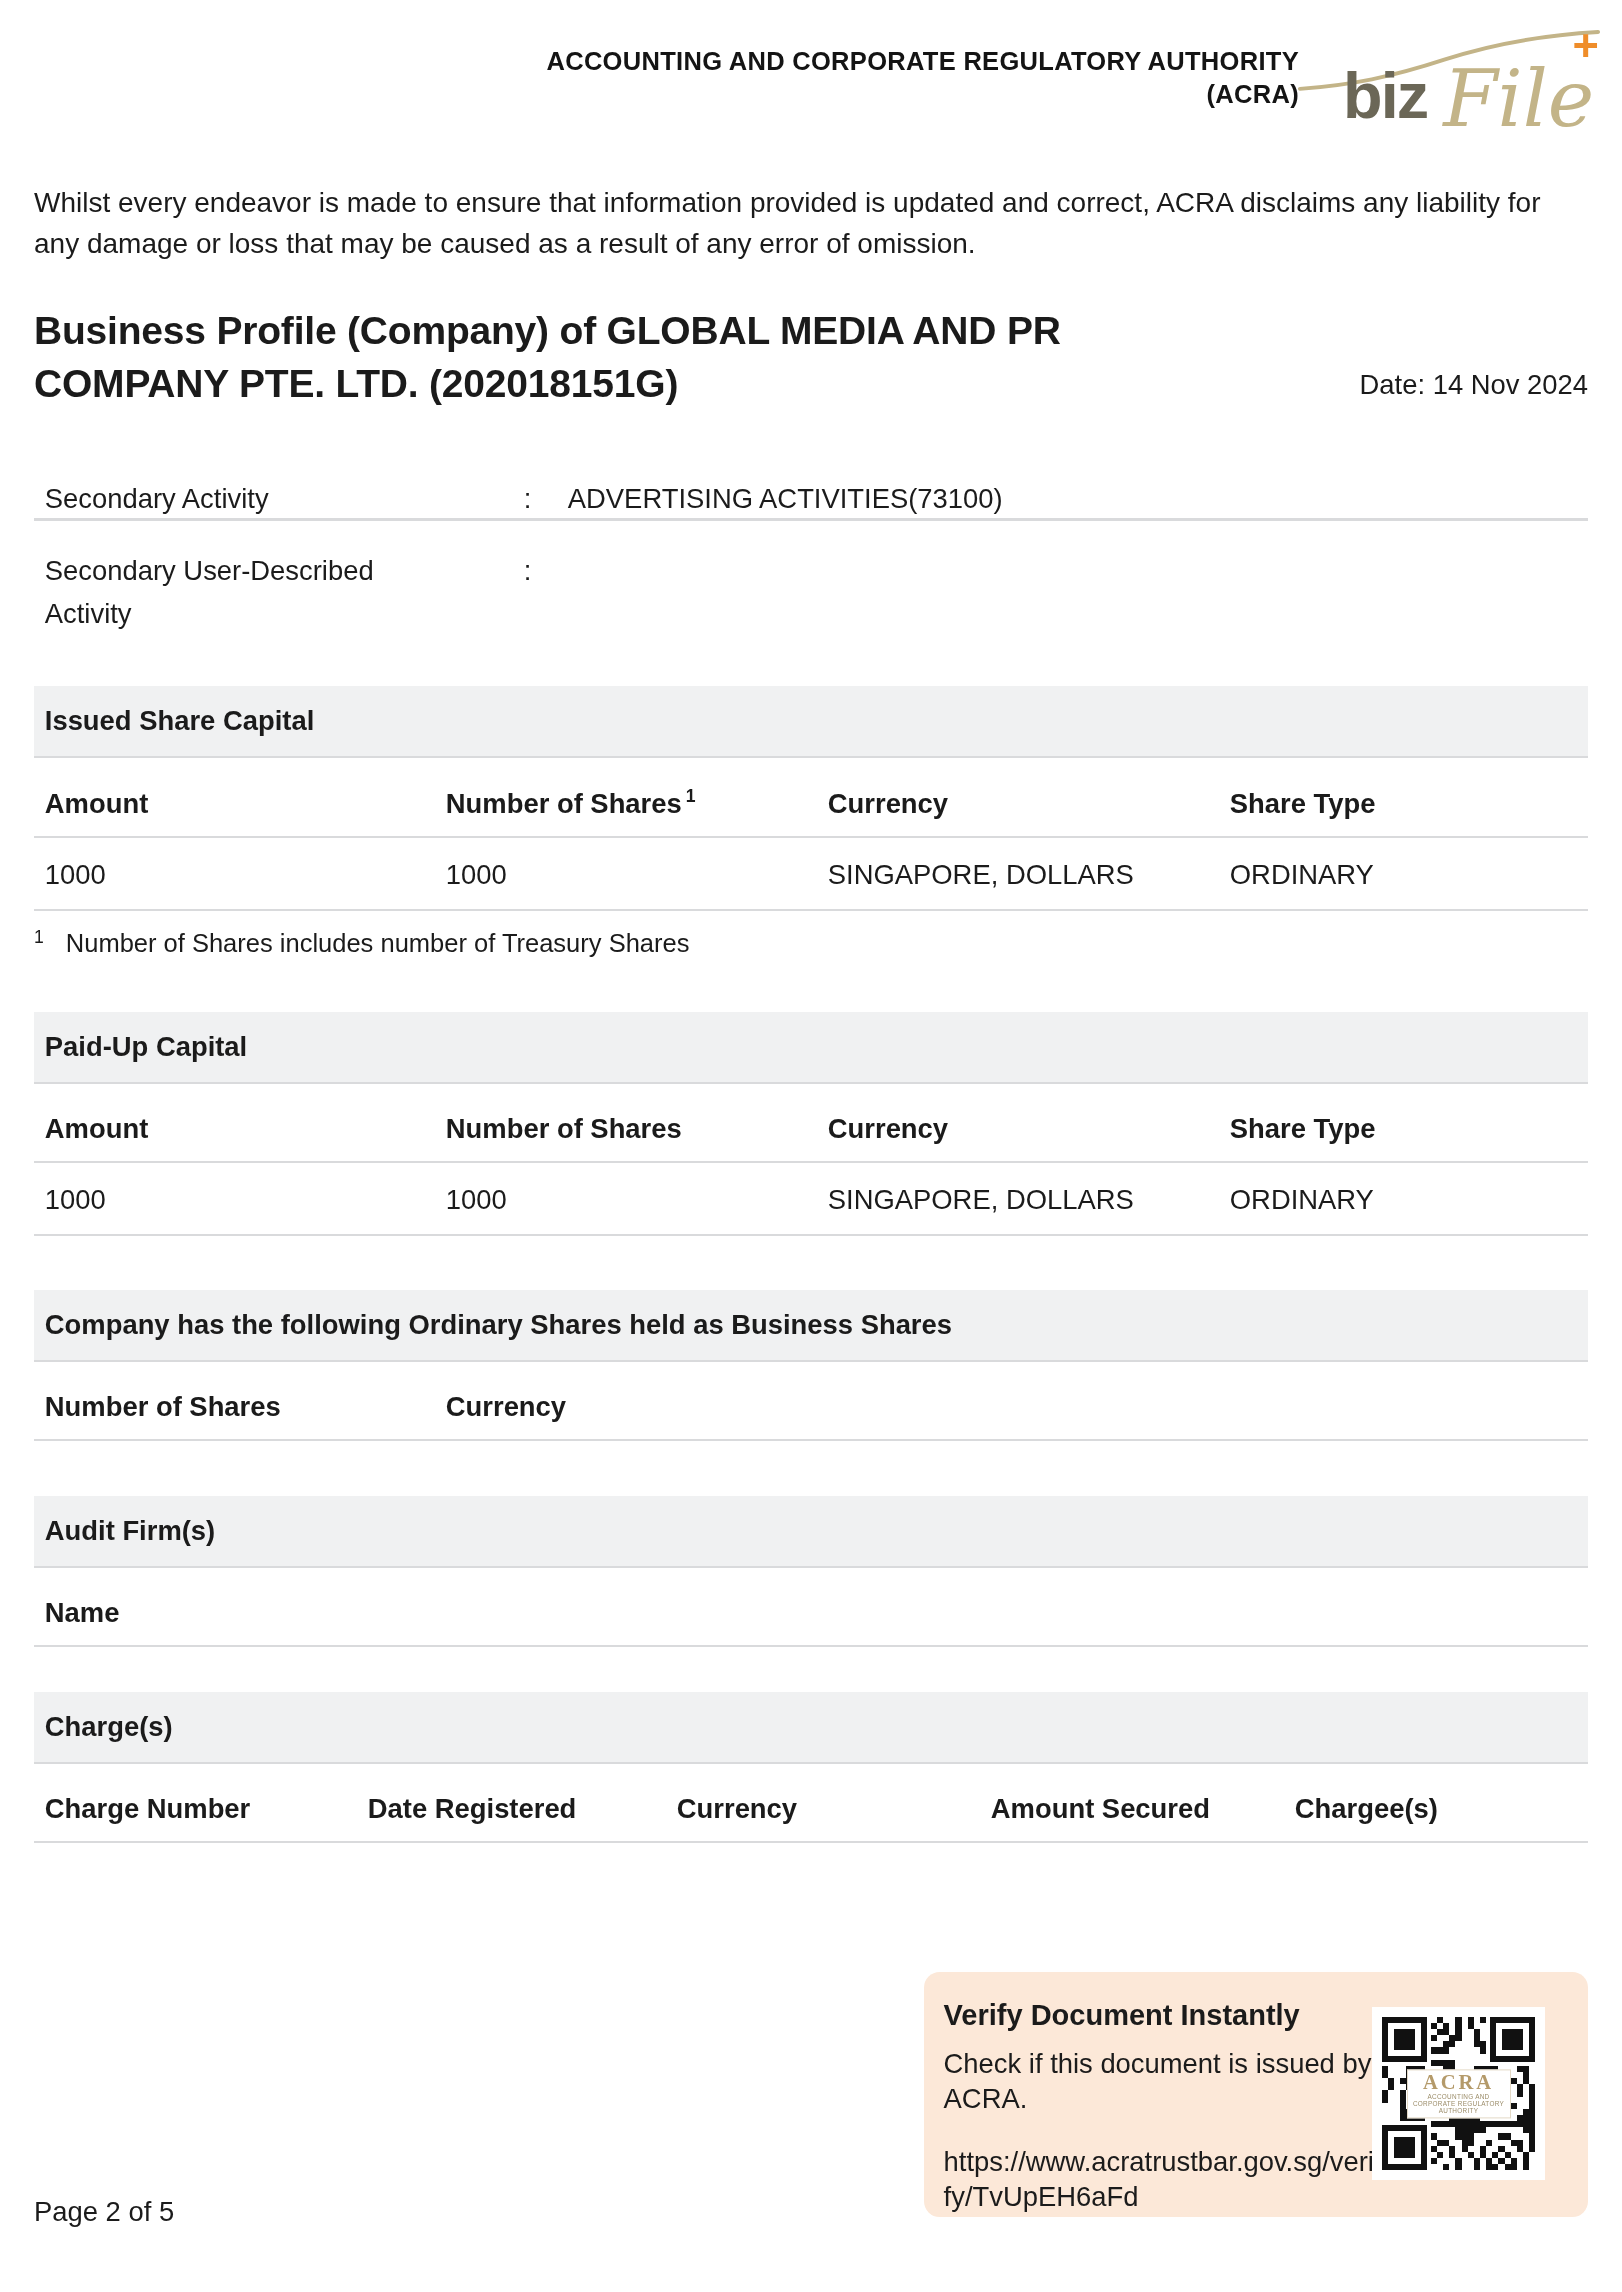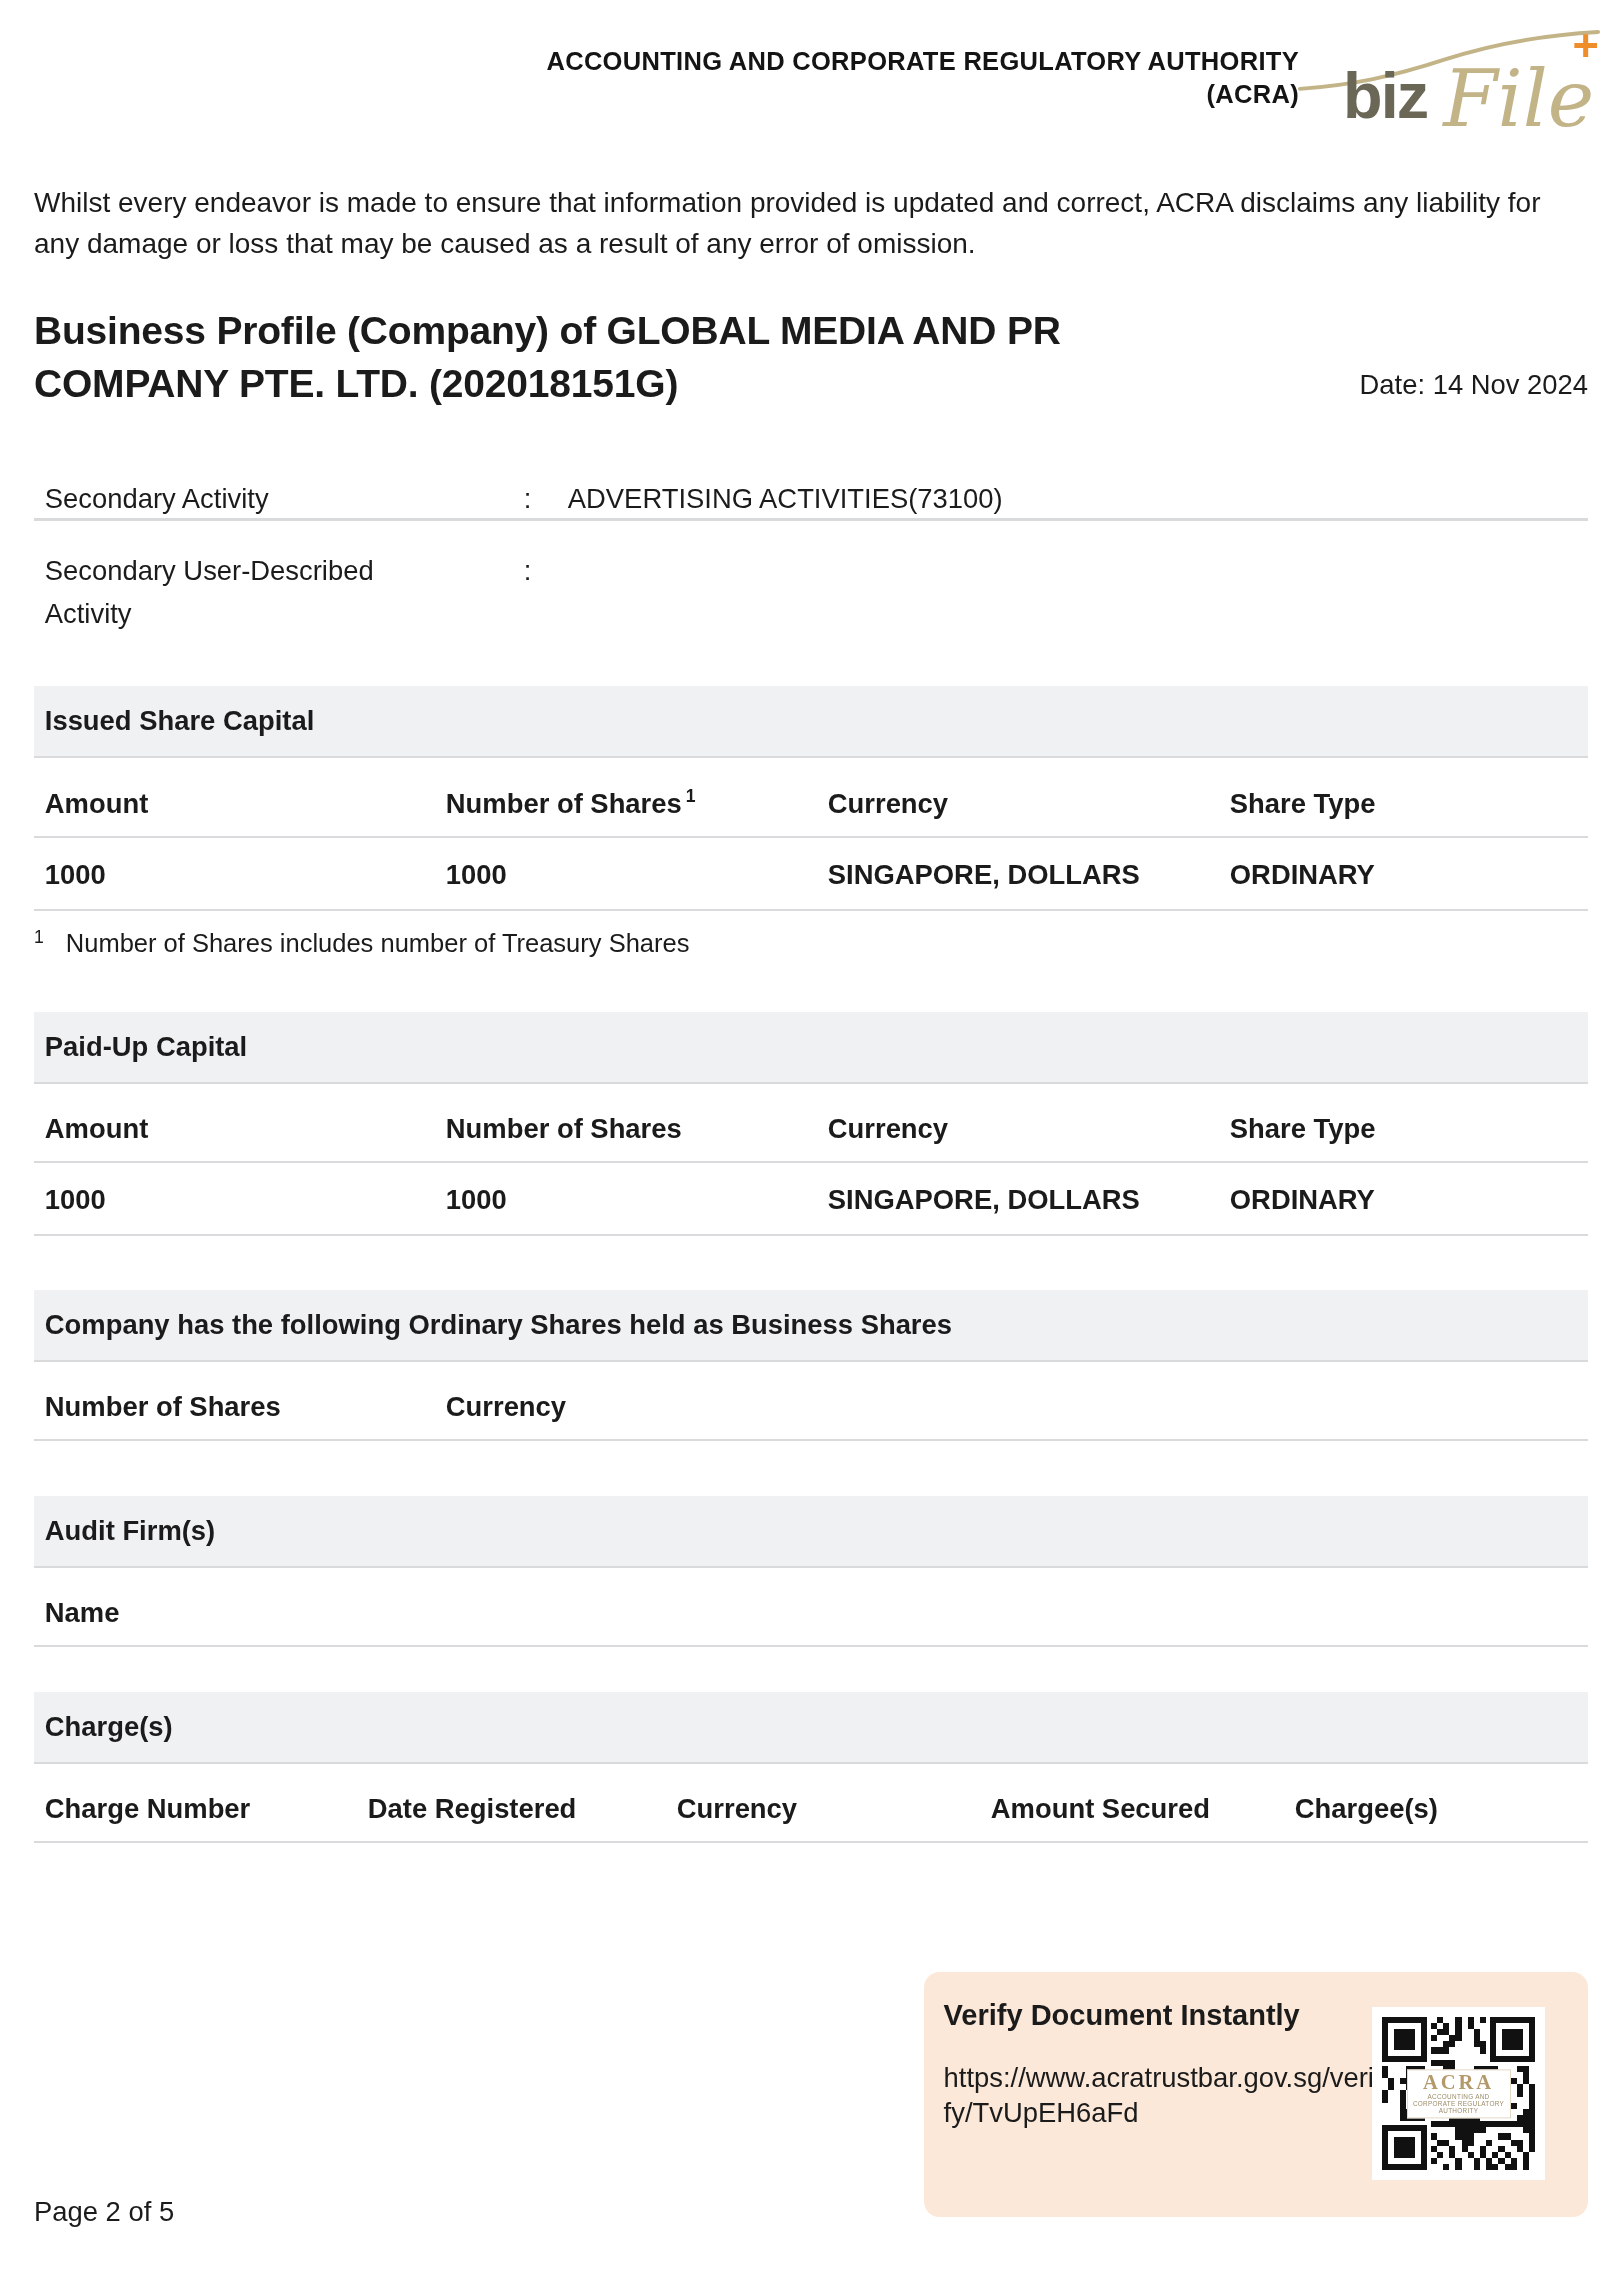--- a/index.html
+++ b/index.html
@@ -24,21 +24,21 @@
   .kv .lbl{max-width:363px;}
   .rule{position:absolute;left:34px;width:1554px;height:2.9px;background:#d9dadc;}
   
   .sec-bar{
     position:absolute;left:34px;width:1554px;height:72px;background:#f0f1f2;
     border-bottom:2.9px solid #d9dadc;box-sizing:border-box;
     display:flex;align-items:center;padding-left:10.8px;font-weight:700;font-size:27.4px;
   }
   .thead,.trow{
     position:absolute;left:34px;width:1554px;box-sizing:border-box;
-    display:grid;border-bottom:2.9px solid #d9dadc;font-size:27.4px;line-height:39px;font-weight:bold;
+    display:grid;border-bottom:2.9px solid #d9dadc;font-size:27.4px;line-height:39px;
   }
   .thead{padding:25.5px 0 13.7px 10.8px;font-weight:700;}
   .trow{padding:15.7px 0 15.7px 10.8px;}
   .grid4{grid-template-columns:401px 382px 402px 1fr;}
   .grid2{grid-template-columns:401px 1fr;}
   .grid1{grid-template-columns:1fr;}
   .grid5{grid-template-columns:323px 309px 314px 304px 1fr;}
   sup.fn{font-size:17.6px;line-height:0;vertical-align:super;margin-left:3.9px;}
   .footnote{position:absolute;left:34px;top:926px;font-size:25.5px;line-height:35px;}
   .footnote .fn-txt{margin-left:22px;}
@@ -162,20 +162,21 @@
   <div class="thead grid5" style="top:1763px;">
     <div>Charge Number</div>
     <div>Date Registered</div>
     <div>Currency</div>
     <div>Amount Secured</div>
     <div>Chargee(s)</div>
   </div>
 
   <div class="verify">
     <div class="verify-title">Verify Document Instantly</div>
+    <div class="verify-body">Check if this document is issued by ACRA.</div>
     <a class="verify-url" href="#">https://www.acratrustbar.gov.sg/verify/TvUpEH6aFd</a>
     <div class="qr">
       <div class="qr-grid" id="qr-grid">
           <i style="grid-area:1/10"></i>
           <i style="grid-area:1/13"></i>
           <i style="grid-area:1/15"></i>
           <i style="grid-area:1/17"></i>
           <i style="grid-area:2/9"></i>
           <i style="grid-area:2/11"></i>
           <i style="grid-area:2/13"></i>

